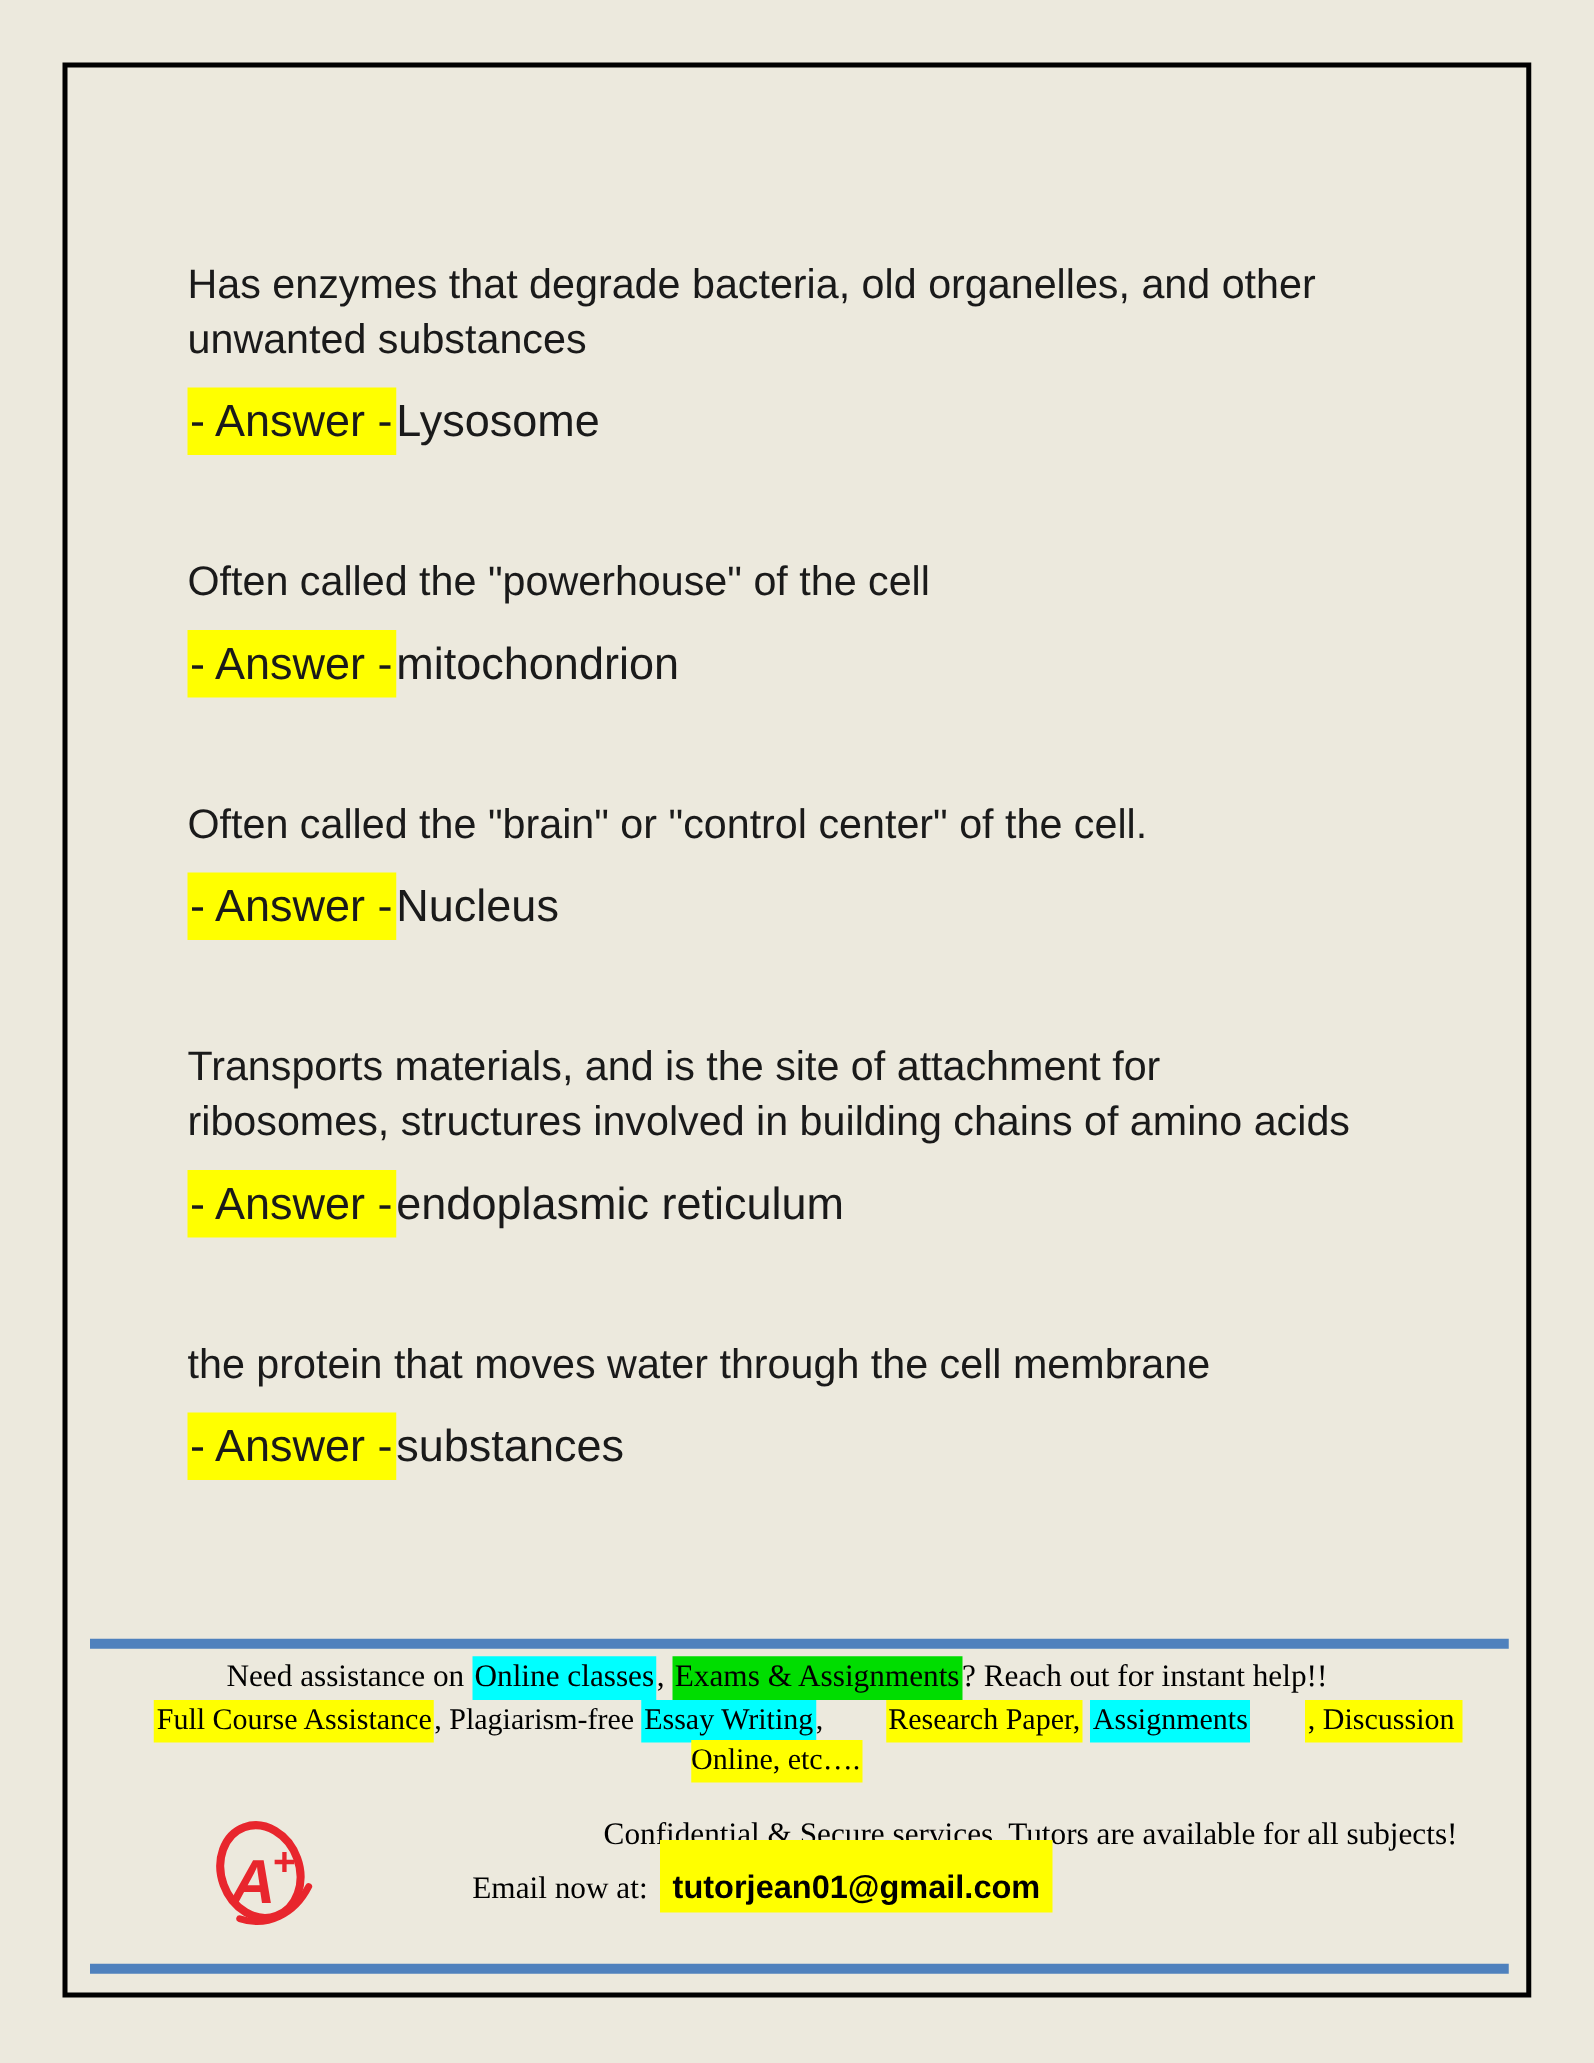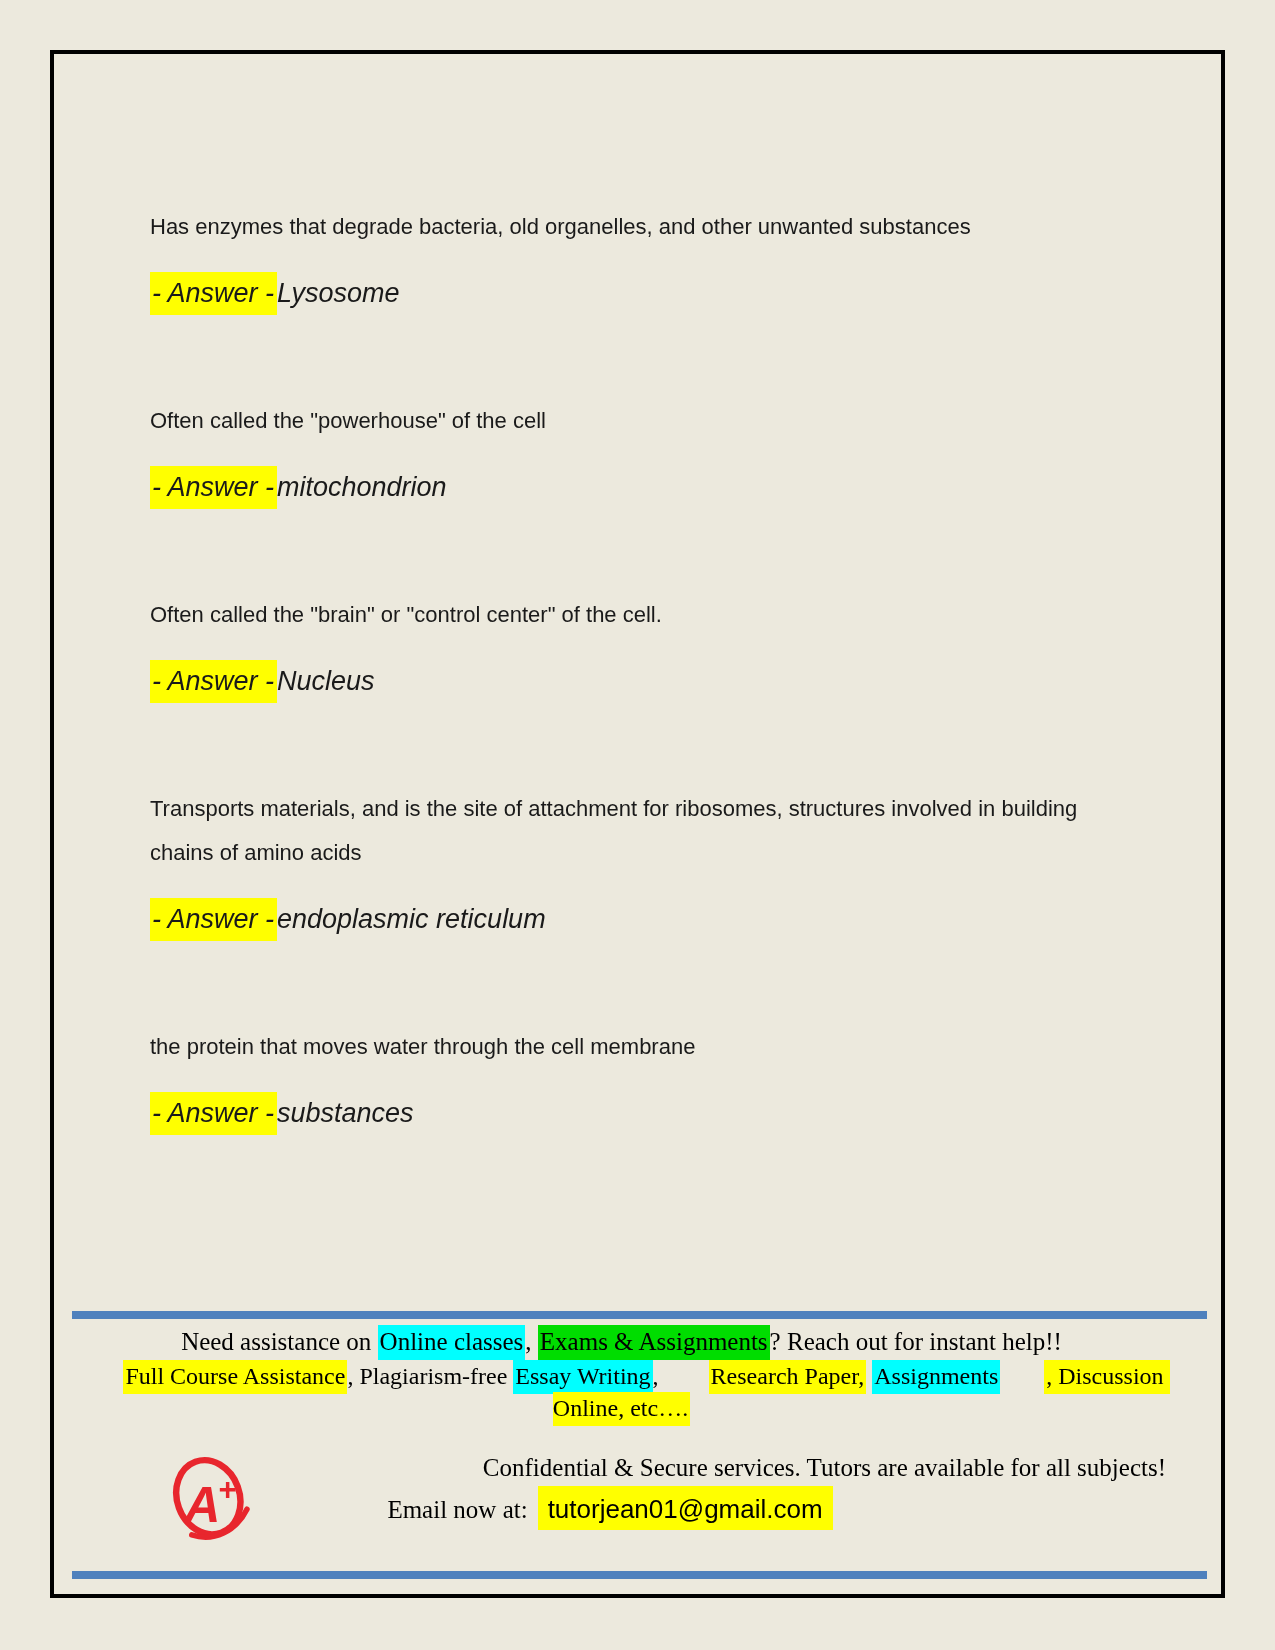--- a/index.html
+++ b/index.html
@@ -21,30 +21,29 @@
     border: 4px solid var(--border, #000);
   }
   
   .qa-list {
     padding: 151px 96px 0 96px;
   }
   .qa-block { margin: 0 0 84px 0; }
   .question {
     margin: 0;
     max-width: 940px;
-    font-size: 22px;
+    font-size: 33px;
     line-height: 44px;
     color: var(--text, #1a1a1a);
   }
   .answer-line {
     margin: 22px 0 0 0;
-    font-size: 27px;
+    font-size: 36px;
     line-height: 44px;
     color: var(--text, #1a1a1a);
-    font-style: italic;
   }
   mark { color: inherit; }
   .answer-label {
     background: var(--highlight-yellow, #ffff00);
     padding: 6px 3px 7px 2px;
   }
   
   .footer {
     position: absolute;
     left: 0; right: 0; bottom: 0;
@@ -87,24 +86,24 @@
   }
   .email-row {
     text-align: center;
     margin: 10px 0 0 0;
     font-family: "Liberation Serif", serif;
     font-size: 25px;
     color: #000;
   }
   .email {
     font-family: "Liberation Sans", sans-serif;
-    font-weight: 400;
+    font-weight: 700;
     font-size: 26px;
     background: var(--highlight-yellow, #ffff00);
-    padding: 8px 10px 6px 10px;
+    padding: 22px 10px 6px 10px;
     margin-left: 10px;
   }
   .logo {
     position: absolute;
     left: 112px;
     top: 2px;
     width: 92px;
     height: 92px;
   }
 </style>

